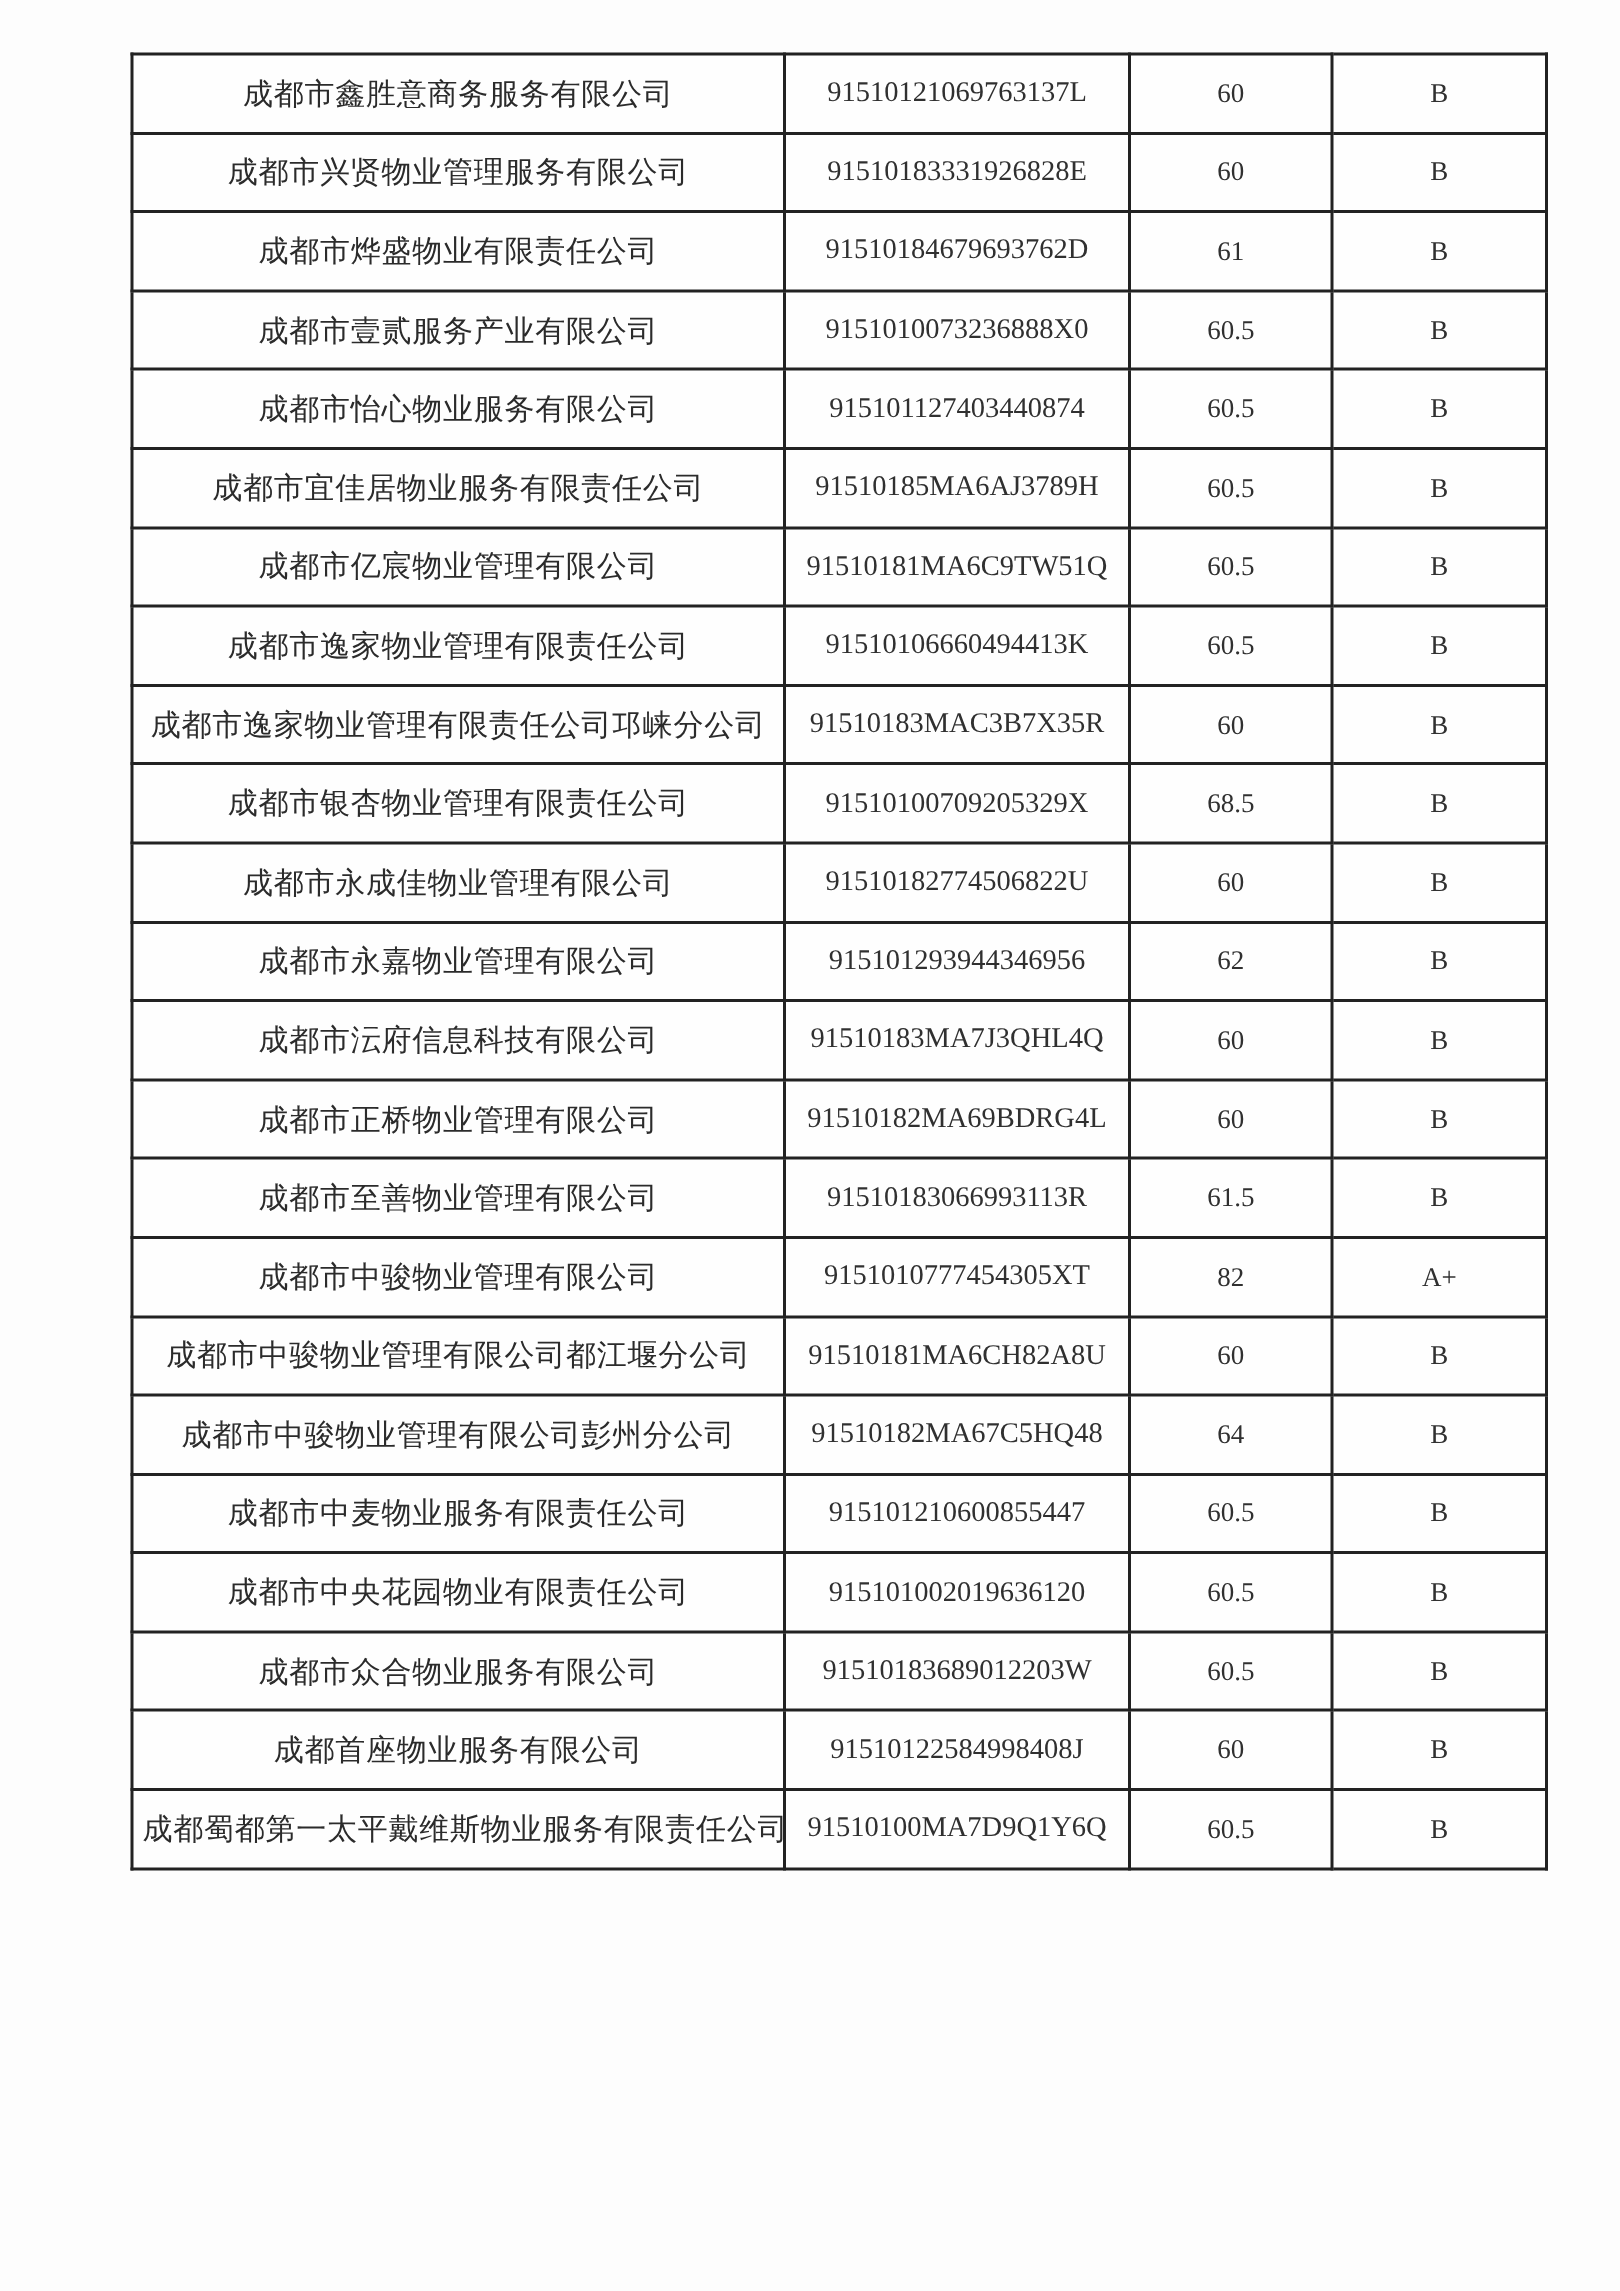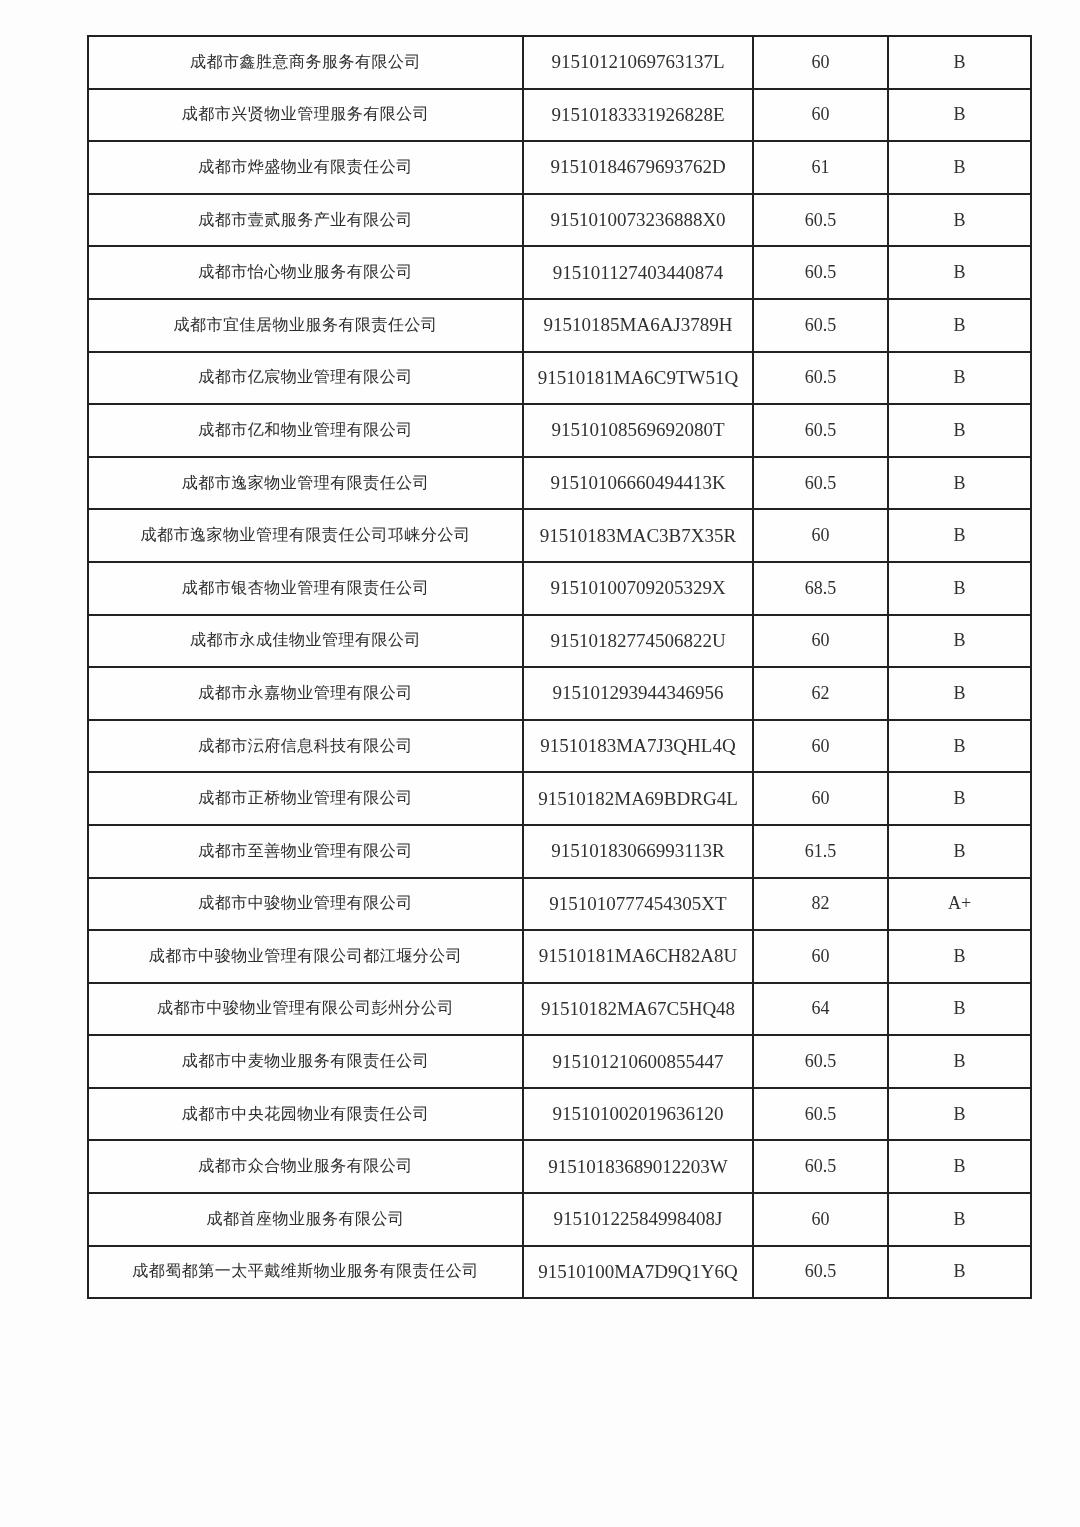--- a/index.html
+++ b/index.html
@@ -27,21 +27,21 @@
   .doc-table td {
     border: 2px solid #222222;
     height: 50.6px;          
     text-align: center;
     vertical-align: middle;
     padding: 0 6px;
     overflow: hidden;
     white-space: nowrap;
   }
   td.name {
-    font-size: 16px;
+    font-size: 20px;
     letter-spacing: 0.5px;
     color: #2b2b2b;
   }
   td.code {
     font-size: 19px;
     font-family: "Liberation Serif", "DejaVu Serif", serif;
     color: #303030;
   }
   td.score {
     font-size: 18px;
@@ -107,26 +107,20 @@
     <td class="grade">B</td>
   </tr>
 
   <tr>
     <td class="name">成都市亿宸物业管理有限公司</td>
     <td class="code">91510181MA6C9TW51Q</td>
     <td class="score">60.5</td>
     <td class="grade">B</td>
   </tr>
 
-  <tr>
-    <td class="name">成都市亿和物业管理有限公司</td>
-    <td class="code">91510108569692080T</td>
-    <td class="score">60.5</td>
-    <td class="grade">B</td>
-  </tr>
 
   <tr>
     <td class="name">成都市逸家物业管理有限责任公司</td>
     <td class="code">91510106660494413K</td>
     <td class="score">60.5</td>
     <td class="grade">B</td>
   </tr>
 
   <tr>
     <td class="name">成都市逸家物业管理有限责任公司邛崃分公司</td>

